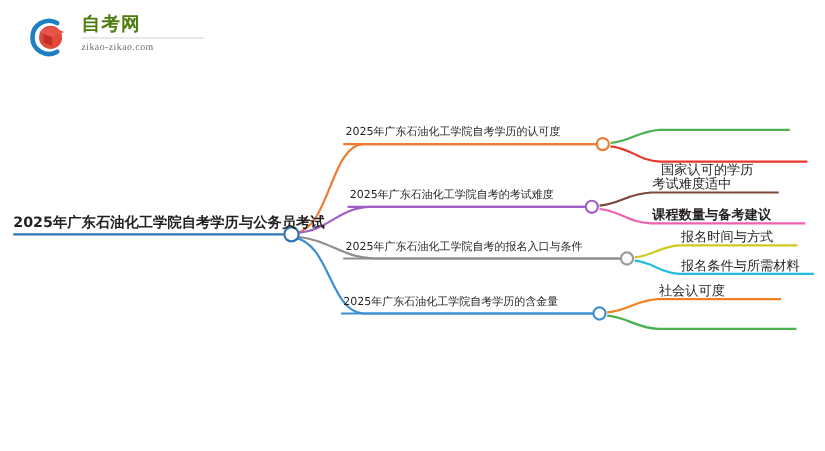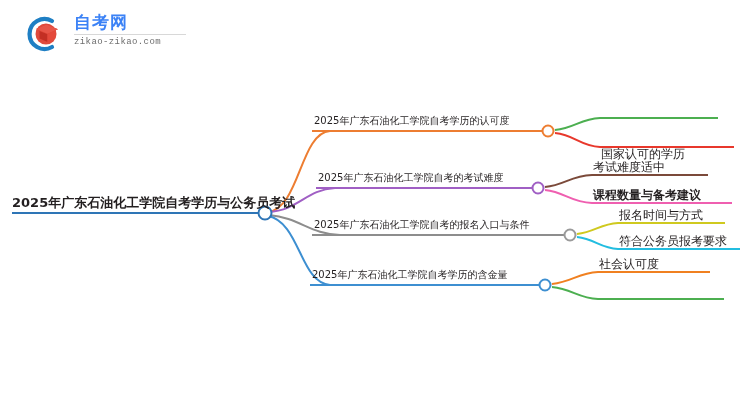--- a/index.html
+++ b/index.html
@@ -32,37 +32,37 @@
   }
   #logo-text-wrap {
     position: absolute;
     left: 52px;
     top: 4px;
     width: 120px;
   }
   #logo-title {
     font-size: 17px;
     font-weight: bold;
-    color: #3b82f6;
+    color: #4d7c0f;
     letter-spacing: 1px;
     line-height: 20px;
     font-family: "DejaVu Sans", "Liberation Sans", sans-serif;
   }
   #logo-divider {
     width: 112px;
     height: 1px;
     background: #d8d8d8;
     margin: 2px 0 2px 0;
   }
   #logo-sub {
     font-size: 9px;
     color: #6d6d6d;
     letter-spacing: 0.4px;
     line-height: 11px;
-    font-family: Liberation Mono, monospace;
+    font-family: Liberation Serif, serif;
   }
 
   
   #mindmap {
     position: absolute;
     left: 0;
     top: 0;
     width: 750px;
     height: 410px;
   }
@@ -146,16 +146,16 @@
   <div class="mm-label" style="left:318px; top:171px;">2025年广东石油化工学院自考的考试难度</div>
   <div class="mm-label" style="left:314px; top:218px;">2025年广东石油化工学院自考的报名入口与条件</div>
   <div class="mm-label" style="left:312px; top:268px;">2025年广东石油化工学院自考学历的含金量</div>
 
   <div class="mm-label leaf" style="left:601px; top:103px;margin-top:44px;">国家认可的学历</div>
 
   <div class="mm-label leaf" style="left:593px; top:160px;">考试难度适中</div>
   <div class="mm-label leaf" style="left:593px; top:188px;font-weight:bold;">课程数量与备考建议</div>
 
   <div class="mm-label leaf" style="left:619px; top:208px;">报名时间与方式</div>
-  <div class="mm-label leaf" style="left:619px; top:234px;">符合公务员报考要求</div>
+  <div class="mm-label leaf" style="left:619px; top:234px;">报名条件与所需材料</div>
 
   <div class="mm-label leaf" style="left:599px; top:257px;">社会认可度</div>
 </div>
 
 </body></html>

